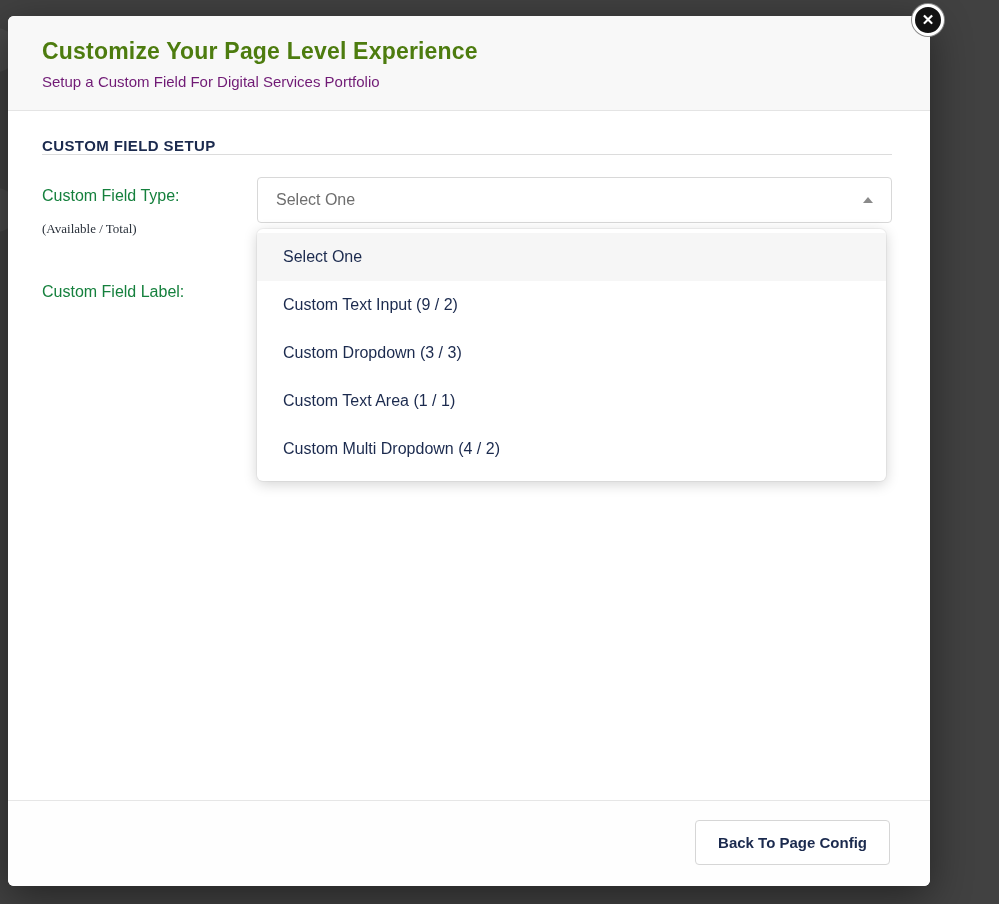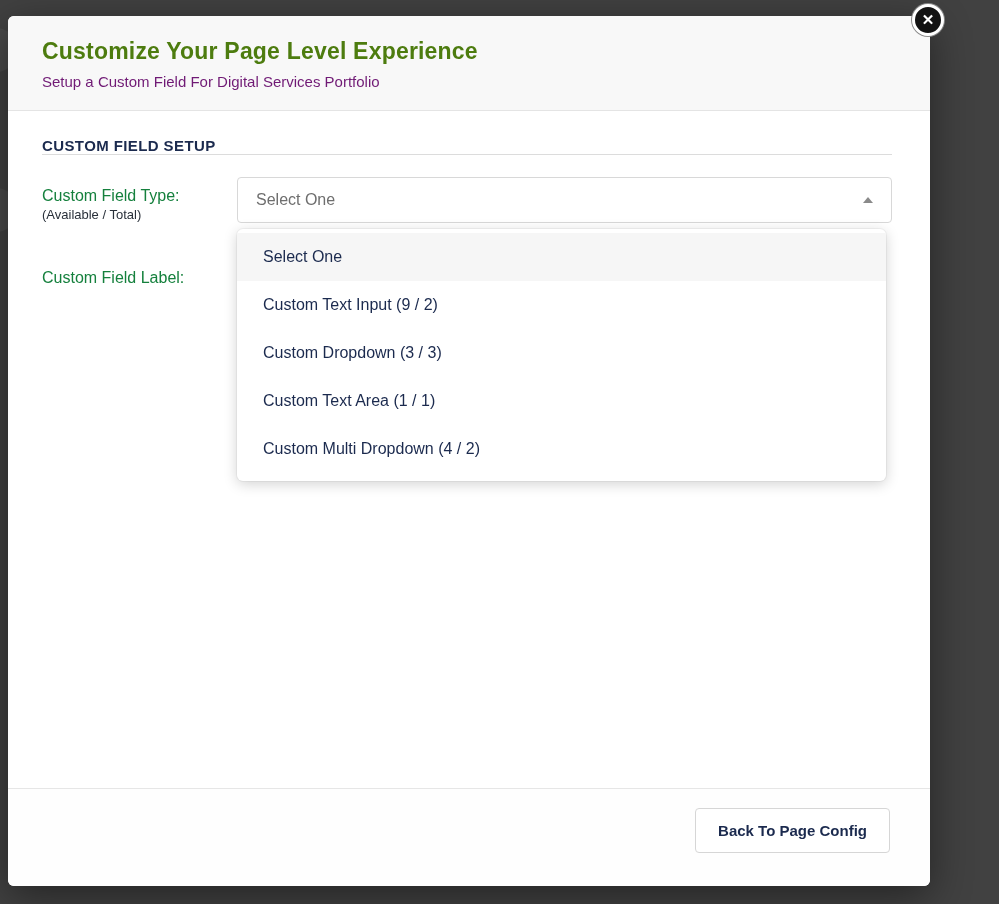--- a/index.html
+++ b/index.html
@@ -55,22 +55,22 @@
   .section-title {
     font-size: 15px; font-weight: bold; color: #1b2a4e;
     letter-spacing: .4px;
     border-bottom: 1px solid #dcdcdc;
     margin-bottom: 22px;
   }
 
   .form-row { display: flex; margin-bottom: 36px; }
   .form-label-col { width: 195px; padding-top: 10px; }
   .form-label { font-size: 16px; color: #15803d; }
-  .form-sublabel { font-size: 13px; color: #29303a; margin-top: 2px; }
-  .form-control-col { flex: 1; position: relative; }
+  .form-sublabel { font-size: 13px; color: #29303a; margin-top: 16px; font-family: Liberation Serif, serif; }
+  .form-control-col { flex: 1; position: relative; margin-left: 20px; }
 
   .select-box {
     height: 46px; width: 100%;
     border: 1px solid #d8d8d8; border-radius: 4px;
     background: #fff;
     display: flex; align-items: center; justify-content: space-between;
     padding: 0 18px; cursor: pointer;
   }
   .select-value { font-size: 16px; color: #6e6e6e; }
   .caret-up {
@@ -90,21 +90,21 @@
   .dropdown-option {
     font-size: 16px; color: #1b2a4e;
     padding: 15px 26px; cursor: pointer;
   }
   .dropdown-option.selected { background: #f6f6f6; }
 
   .modal-footer {
     border-top: 1px solid #e6e6e6;
     background: #fefefe;
     border-radius: 0 0 6px 6px;
-    padding: 19px 40px 33px 40px;
+    padding: 19px 40px 21px 40px;
     display: flex; justify-content: flex-end; gap: 10px;
   }
   .btn {
     border-radius: 4px; font-size: 15px; font-weight: bold;
     padding: 13px 22px; cursor: pointer;
     font-family: "Liberation Sans", sans-serif;
   }
   .btn-secondary {
     background: #ffffff; color: #1b2a4e;
     border: 1px solid #d6d6d6;

